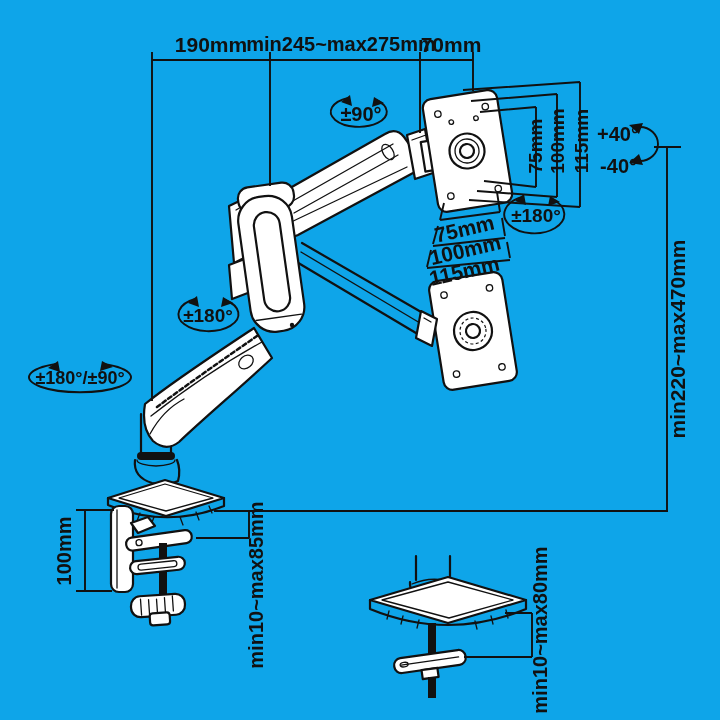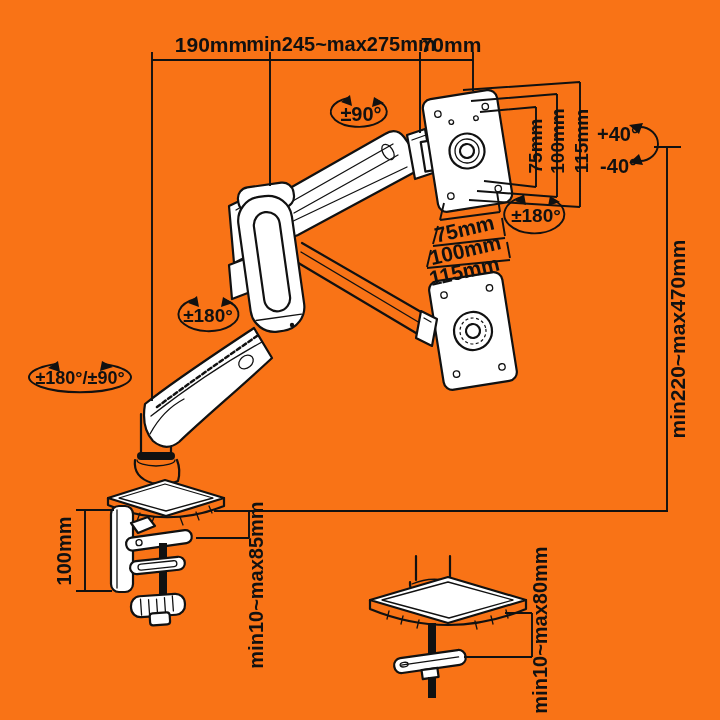--- a/index.html
+++ b/index.html
@@ -1,16 +1,16 @@
 <!DOCTYPE html>
 <html><head>
 <meta charset="utf-8">
 <style>
   html,body{margin:0;padding:0;background:#ffffff;}
-  .stage{position:relative;width:720px;height:720px;background:#f97316;overflow:hidden;}
+  .stage{position:relative;width:720px;height:720px;background:#0ea5e9;overflow:hidden;}
   svg{display:block;}
   .art{fill:none;stroke:#111;stroke-width:2.2;stroke-linecap:round;stroke-linejoin:round;}
   .artf{fill:#fff;stroke:#111;stroke-width:2.2;stroke-linecap:round;stroke-linejoin:round;}
   .thin{fill:none;stroke:#111;stroke-width:1.3;stroke-linecap:round;stroke-linejoin:round;}
   .dim{fill:none;stroke:#111;stroke-width:1.9;stroke-linecap:butt;}
   .arrow{fill:#111;stroke:none;}
   .solid{fill:#111;stroke:none;}
   .lbl{font-family:"Liberation Sans",sans-serif;font-weight:700;font-size:21px;fill:#111;}
   .lbl20{font-family:"Liberation Sans",sans-serif;font-weight:700;font-size:20px;fill:#111;}
   .lbl19{font-family:"Liberation Sans",sans-serif;font-weight:700;font-size:19px;fill:#111;}

